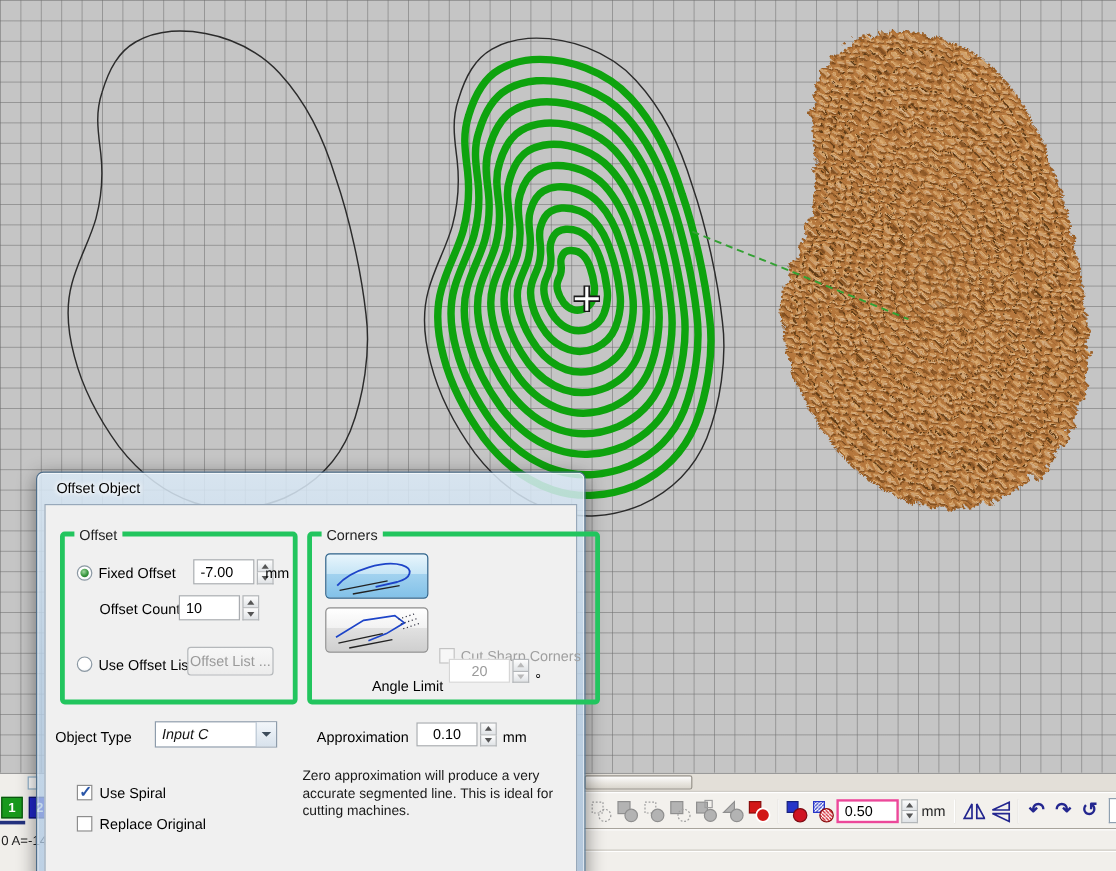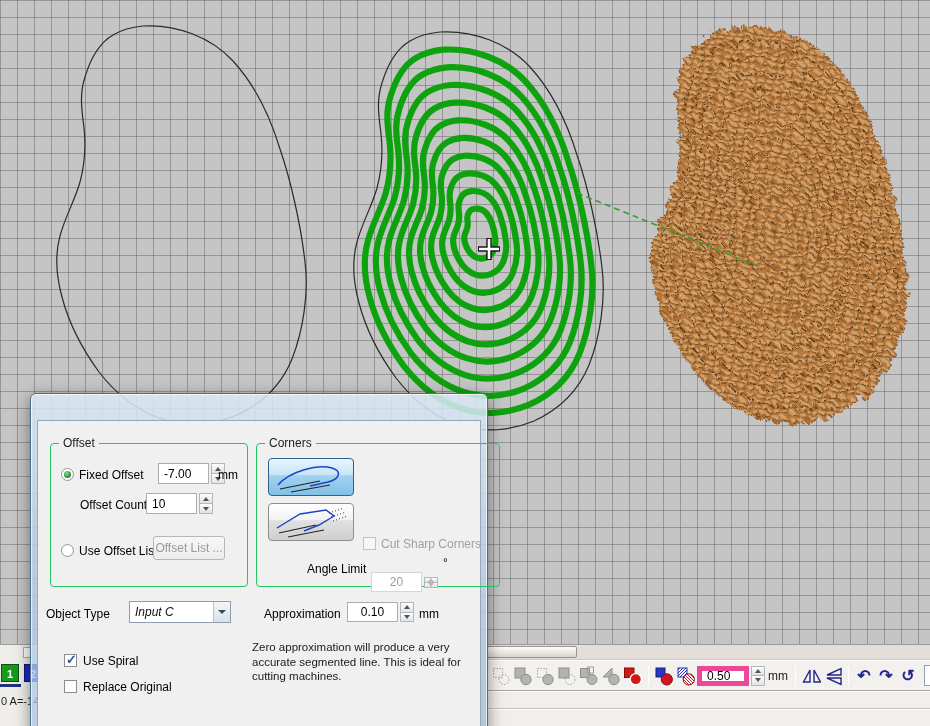--- a/index.html
+++ b/index.html
@@ -38,40 +38,40 @@
   #hscroll-thumb { position:absolute; left:0; top:1px; width:90px; height:12px;
     background:linear-gradient(#fdfdfd,#e9e6e0 55%,#d9d5cd);
     border:1px solid #98948c; border-radius:2px; }
   #toolbar { position:relative; height:30px; display:flex; align-items:center;
     background:#f3f1ed; border-top:1px solid #ffffff; padding-left:3px; }
   .tbi { width:20px; height:20px; flex:0 0 auto; margin:0 1px; display:flex;
     align-items:center; justify-content:center; }
   .tbi svg { display:block; }
   .tb-sep { width:1px; height:20px; background:#c2beb6; border-right:1px solid #fff; margin:0 4px; flex:0 0 auto; }
   .tb-glyph { font-size:16px; line-height:20px; color:#23268f; font-weight:bold; }
-  #stitch-spacing-input { width:52px; height:20px; border:5px solid #ec4899; background:#fff;
+  #stitch-spacing-input { width:52px; height:20px; border:2px solid #ec4899; background:#fff;
     font:12px "Liberation Sans",sans-serif; padding:0 5px; }
   .unit { margin:0 3px; color:#222; }
   #tb-partial-input { position:absolute; right:0; top:4px; width:6px; height:21px;
     background:#fff; border:1px solid #8fa0b0; border-right:none; }
   #statusbar { height:36px; border-top:1px solid #a8a49c; background:#f1efeb; }
   .status-row { height:18px; border-top:1px solid #ffffff; border-bottom:1px solid #c6c2ba; }
 
   
   #dlg { position:absolute; left:30px; top:393px; width:458px; height:345px; z-index:2;
     border:1px solid #4e6d89; border-radius:6px 6px 0 0;
     background:linear-gradient(180deg, rgba(218,233,246,.86) 0%, rgba(188,212,234,.80) 45%, rgba(173,199,226,.76) 100%);
     box-shadow:0 4px 16px rgba(0,0,0,.45), inset 0 0 0 1px rgba(255,255,255,.65); }
   #dlg-titlebar { position:absolute; left:0; top:0; right:0; height:26px; cursor:default; }
   #dlg-title { position:absolute; left:16px; top:6px; font-size:12px; color:#000;
     text-shadow:0 0 4px #fff, 0 0 4px #fff, 0 0 6px #fff; }
   #dlg-client { position:absolute; left:6px; right:6px; top:26px; bottom:0;
     background:#f0f0f0; border:1px solid #97a8ba; }
 
-  .grp { position:absolute; border:1px solid #22c55e; border-radius:4px;text-decoration:underline; }
+  .grp { position:absolute; border:4px solid #22c55e; border-radius:4px;text-decoration:underline; }
   .grp-label { position:absolute; top:-8px; left:8px; background:#f0f0f0; padding:0 4px;
     color:#222; font-size:12px; }
   #grp-offset  { left:12px;  top:22px; width:198px; height:144px; }
   #grp-corners { left:218px; top:22px; width:244px; height:144px; }
 
   .lbl { position:absolute; font-size:12px; color:#000; white-space:nowrap; }
   .lbl.disabled { color:#9f9f9f; }
 
   
   .radio { position:absolute; width:13px; height:13px; border:1px solid #8b98a3; border-radius:50%;
@@ -303,20 +303,23 @@
       <span id="tb-partial-input"></span>
     </div>
 
     <div id="statusbar">
       <div class="status-row"></div>
       <div class="status-row"></div>
     </div>
   </div>
 
   <div id="dlg">
+    <div id="dlg-titlebar">
+      <span id="dlg-title">Offset Object</span>
+    </div>
     <div id="dlg-client">
 
       <div id="grp-offset" class="grp">
         <span class="grp-label">Offset</span>
         <span class="radio sel" style="left:10px; top:24px;"></span>
         <span class="lbl" style="left:28px; top:24px;">Fixed Offset</span>
         <span class="spin" style="left:107px; top:19px;">
           <input value="-7.00" style="">
           <span class="spin-btns">
             <span class="spin-b">
@@ -358,21 +361,21 @@
           <svg width="78" height="32" viewBox="0 0 78 32">
             <path d="M5 22 L28 8 L54 4 L62 10 L47 19 L32 25" fill="none" stroke="#1d44c8" stroke-width="1.4"></path>
             <path d="M7 27 L44 19" stroke="#222" stroke-width="1.1" fill="none"></path>
             <path d="M16 31 L52 24" stroke="#222" stroke-width="1.1" fill="none"></path>
             <path d="M57 7 L72 2 M59 11 L74 6 M61 15 L76 10" stroke="#334" stroke-width="1" stroke-dasharray="1 2.2" fill="none"></path>
           </svg>
         </div>
         <span class="chk disabled" style="left:106px; top:93px;"></span>
         <span class="lbl disabled" style="left:124px; top:93px;">Cut Sharp Corners</span>
         <span class="lbl" style="left:50px; top:118px;">Angle Limit</span>
-        <span class="spin small disabled" style="left:114px; top:128px;align-items:center;">
+        <span class="spin small disabled" style="left:114px; top:102px;">
           <input disabled="" style="text-align: center;" value="20">
           <span class="spin-btns">
             <span class="spin-b">
                 <i class="tri-up"></i>
               </span>
               <span class="spin-b">
                 <i class="tri-dn"></i>
               </span>
           </span>
         </span>

